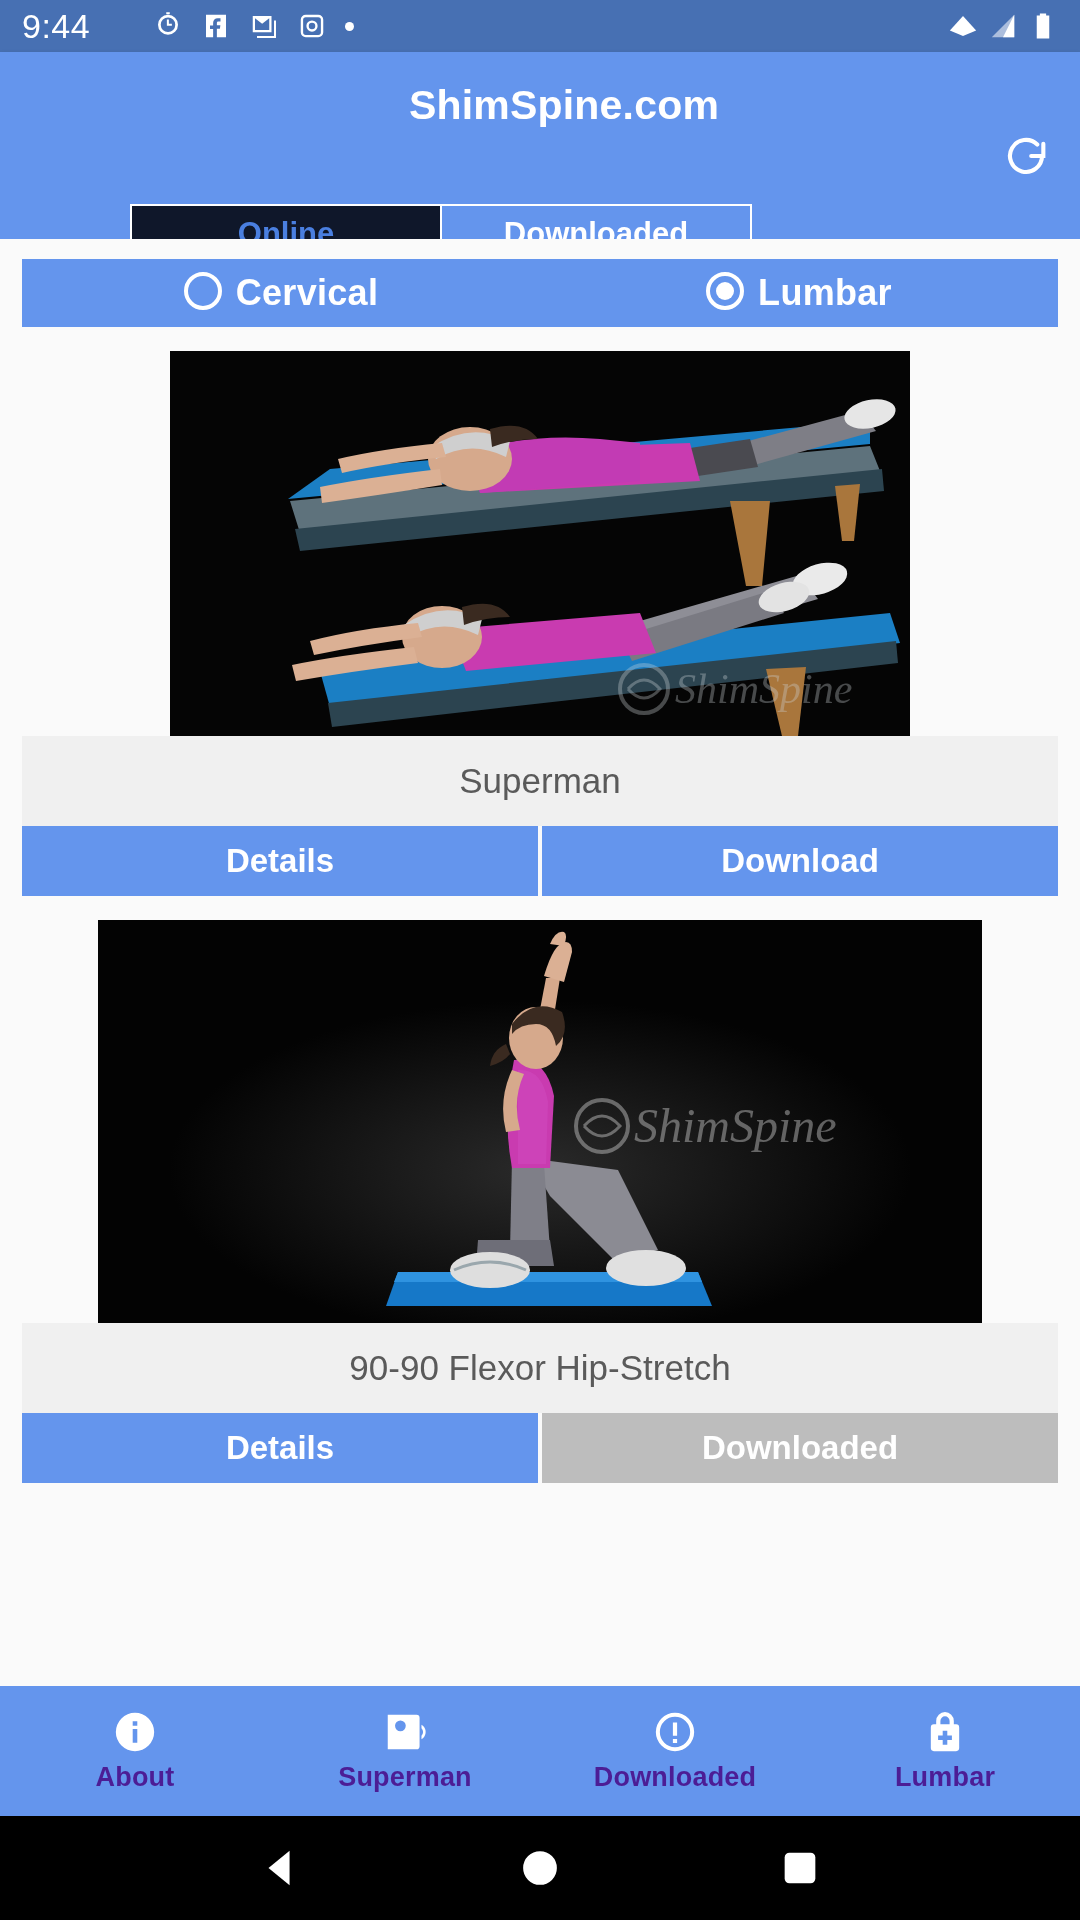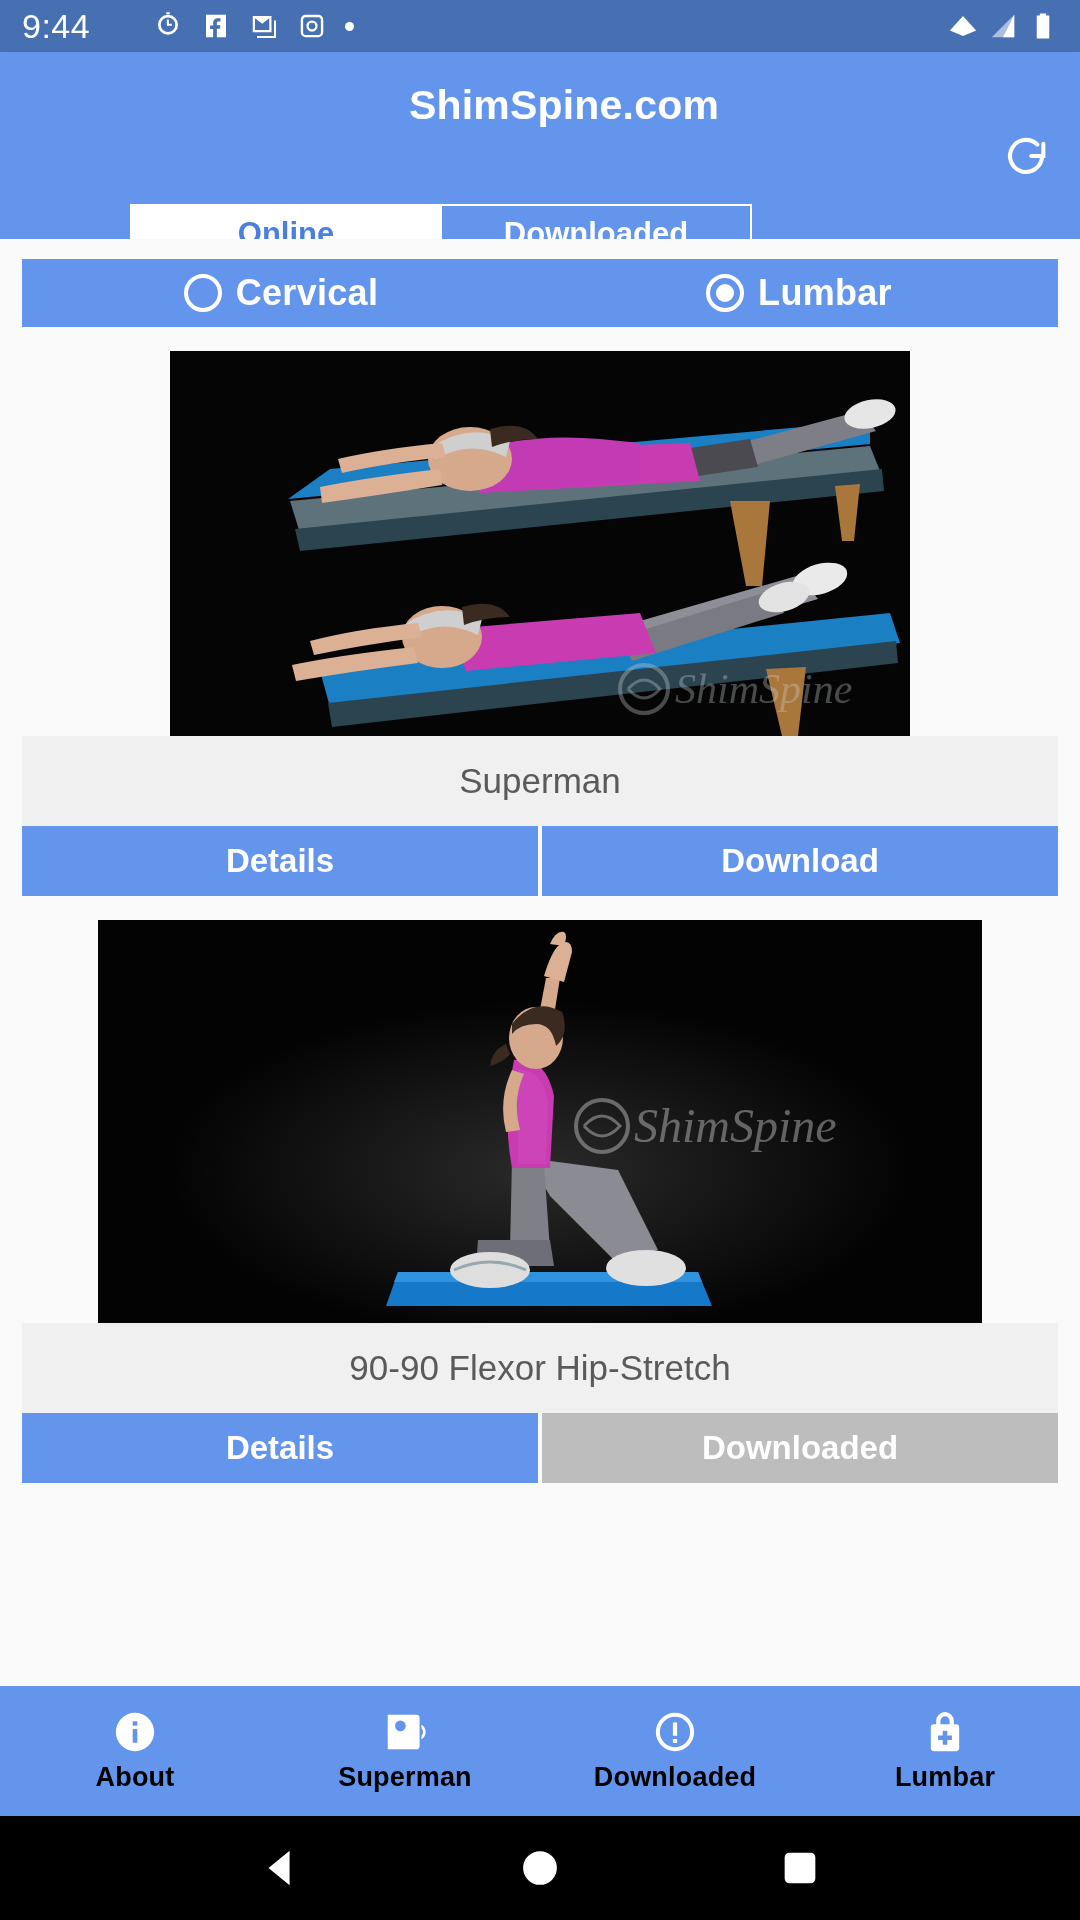--- a/index.html
+++ b/index.html
@@ -70,21 +70,21 @@
   }
   .seg-tab {
     flex:1;
     display:flex;
     align-items:center;
     justify-content:center;
     font-size:31px;
     font-weight:bold;
     cursor:pointer;
   }
-  .seg-tab.active { background:#ffffff; color:#4a7fe0; }
+  .seg-tab.active { background:#0f172a; color:#4a7fe0; }
   .seg-tab.inactive { background:#6495ED; color:#fff; border-left:2px solid #fff; }
 
   
   #content {
     position:absolute;
     top:239px;
     left:0;
     right:0;
     bottom:234px;
     background:#FAFAFA;
@@ -94,21 +94,20 @@
   #region-selector {
     margin:20px 22px 0 22px;
     height:68px;
     background:#6495ED;
     display:flex;
     align-items:center;
   }
   .radio-option {
     flex:1;
     display:flex;
-    align-items:center;
     justify-content:center;
     gap:14px;
     cursor:pointer;
   }
   .radio-circle {
     width:38px; height:38px;
     border:4px solid #fff;
     border-radius:50%;
     display:flex;
     align-items:center;
@@ -185,21 +184,21 @@
     display:flex;
     flex-direction:column;
     align-items:center;
     justify-content:center;
     gap:7px;
     cursor:pointer;
   }
   .nav-icon { width:46px; height:46px; }
   .nav-icon svg { width:100%; height:100%; display:block; fill:#fff; }
   .nav-label {
-    color:#000000;
+    color:#4c1d95;
     font-size:27px;
     font-weight:bold;
     letter-spacing:.2px;
   }
 
   
   #android-nav {
     position:absolute;
     left:0; right:0; bottom:0;
     height:104px;

